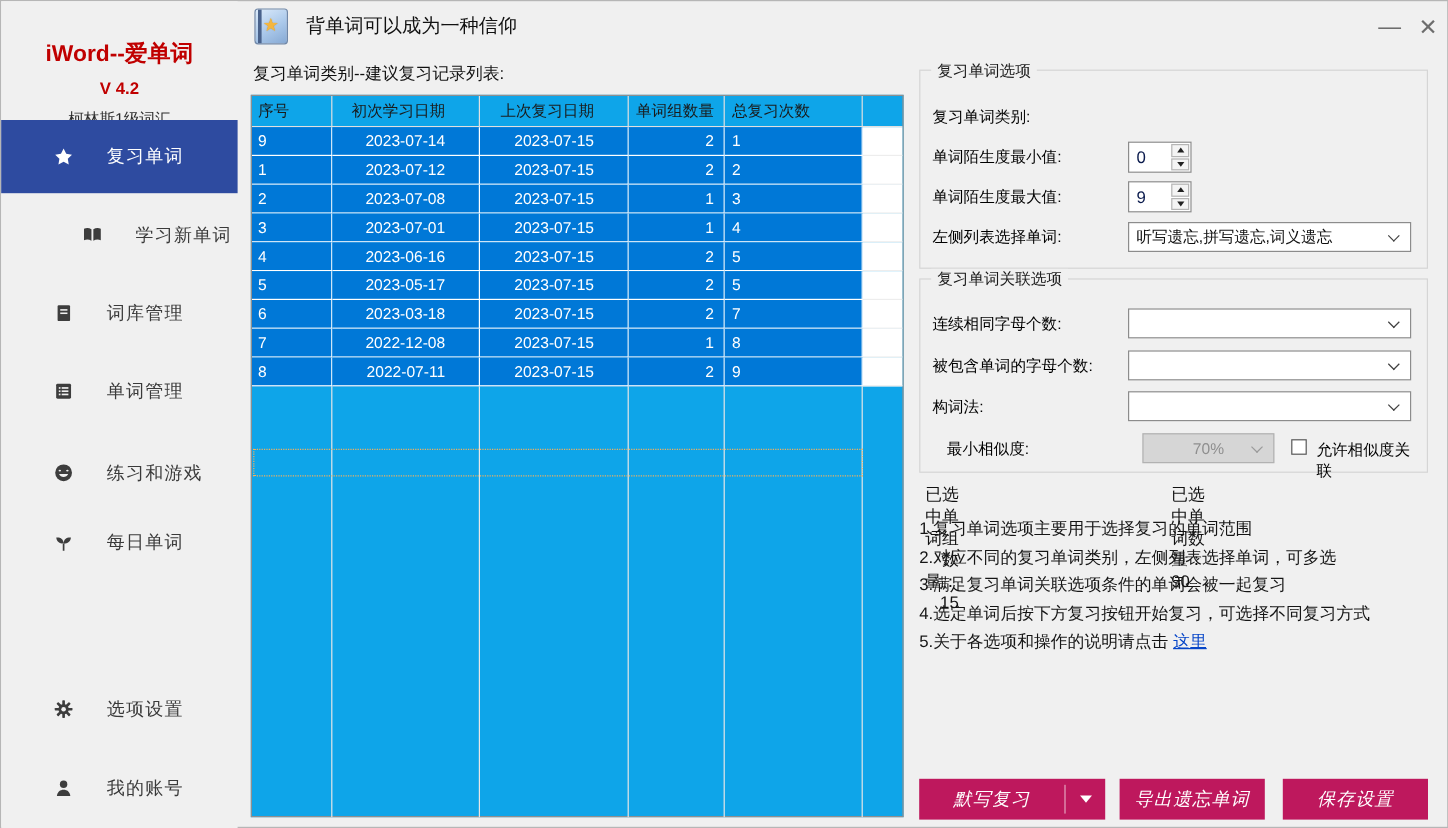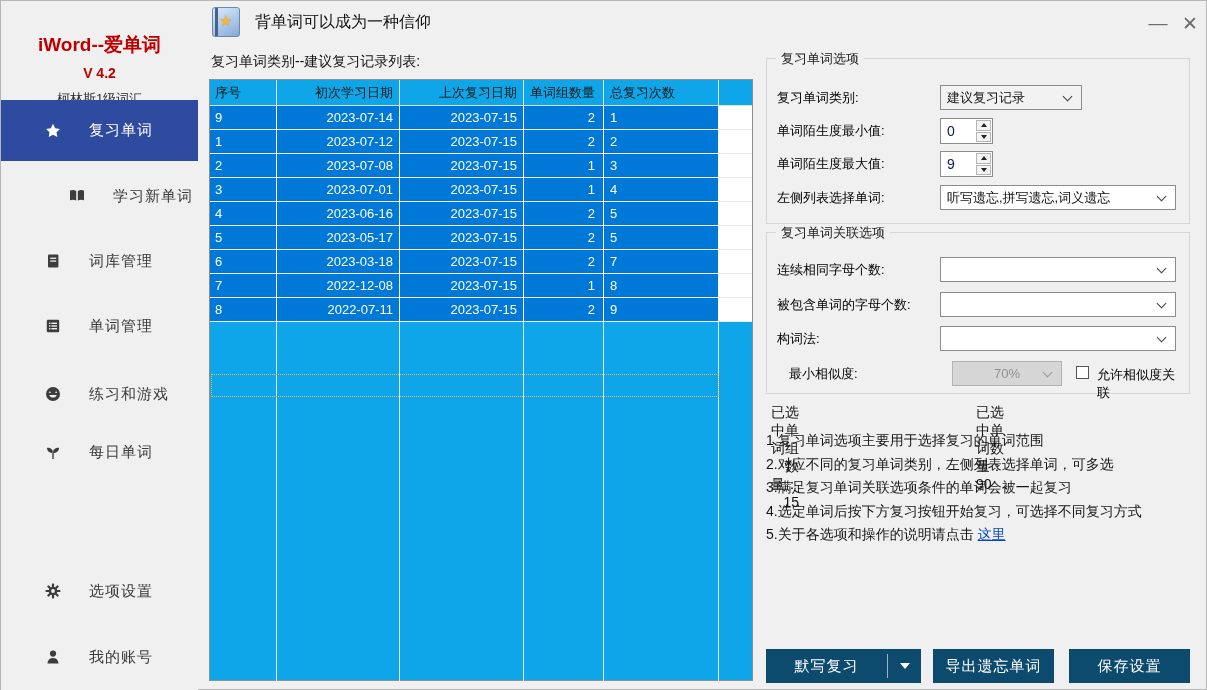--- a/index.html
+++ b/index.html
@@ -37,21 +37,21 @@
   #list-title { position:absolute; left:210px; top:52px; font-size:14px; color:#111; }
   #grid { position:absolute; left:208px; top:78px; width:544px; height:602px; background:#0ea5e9; border:1px solid #8f8f8f; }
   .grid-header { display:grid; grid-template-columns:67px 123px 124px 80px 115px 1fr; height:26px; border-bottom:1px solid #e0e0e0; }
   .grid-header .hc { font-size:13px; color:#1a1a1a; display:flex; align-items:center; border-right:1px solid #e0e0e0; }
   .grid-header .hc:last-child { border-right:none; }
   .grid-row { position:relative; display:grid; grid-template-columns:67px 123px 124px 80px 115px 1fr; height:24px; }
   .grid-row .dc { background:#0078d7; color:#fff; font-size:13px; display:flex; align-items:center;
       border-right:1px solid #fff; border-bottom:1px solid #fff; }
   .grid-row .dc.empty { background:#fff; border-right:none; border-bottom:1px solid #ededed; }
   .al { justify-content:flex-start; padding-left:5px; }
-  .ar { justify-content:flex-end; padding-right:6px; }
+  .ar { justify-content:flex-end; padding-right:28px; }
   .ar3 { justify-content:flex-end; padding-right:8px; }
   .al4 { justify-content:flex-start; padding-left:6px; }
   #focus-rect { position:absolute; left:1px; top:294px; width:508px; height:23px; border:1px dotted #f2b15e; pointer-events:none; }
   #grid-empty { position:relative; height:359px; }
   #grid-empty .vline { position:absolute; top:0; bottom:0; width:1px; background:#e6e6e6; }
 
   
   .groupbox { position:absolute; border:1px solid #d5d5d5; }
   .groupbox .legend { position:absolute; top:-9px; left:9px; background:#f0f0f0; padding:0 5px; font-size:13px; color:#1a1a1a; }
   .fieldrow { position:absolute; left:10px; right:10px; }
@@ -73,22 +73,22 @@
   .spin .sb.down::after { border-top:4px solid #222; }
   .checkbox { position:absolute; width:13px; height:13px; background:#fff; border:1px solid #555; cursor:pointer; }
   .cblabel { position:absolute; font-size:13px; color:#000; }
 
   #stats-line { position:absolute; top:403px; font-size:14px; color:#111; }
   #stats-groups { left:770px;text-align:right; } #stats-words { left:975px; }
   #instructions { position:absolute; left:765px; top:428px; width:432px; font-size:14px; color:#151515; line-height:23.5px; }
   #instructions a { color:#0645c8; text-decoration:underline; cursor:pointer; }
 
   
-  .btn { position:absolute; top:648px; height:34px; background:#0c4a6e; color:#fff; font-size:15px;
-      display:flex; align-items:center; justify-content:center; cursor:pointer; letter-spacing:1px; }
+  .btn { position:absolute; top:648px; height:34px; background:#be185d; color:#fff; font-size:15px;
+      display:flex; align-items:center; justify-content:center; cursor:pointer; letter-spacing:1px;font-style:italic; }
   #btn-review { left:765px; width:155px; justify-content:flex-start; }
   #btn-review .btxt { width:121px; text-align:center; }
   #btn-review .bsep { width:1px; height:24px; background:rgba(255,255,255,.6); }
   #btn-review .barrow { width:33px; display:flex; align-items:center; justify-content:center; }
   #btn-review .barrow::after { content:""; border-left:5px solid transparent; border-right:5px solid transparent; border-top:6px solid #fff; }
   #btn-export { left:932px; width:121px; }
   #btn-save { left:1068px; width:121px; }
 </style>
 </head>
 <body>
@@ -288,24 +288,20 @@
         <div class="vline" style="left: 393px;"></div>
         <div class="vline" style="left: 508px;"></div>
       </div>
     <div id="focus-rect"></div>
   </div>
 
   <div class="groupbox" style="left:765px; top:57px; width:424px; height:166px;">
     <span class="legend">复习单词选项</span>
     <div class="fieldrow" style="top:26px; height:25px;">
       <span class="flabel">复习单词类别:</span>
-      <div class="combo gray" style="left:163px; width:142px;">
-        <span class="ctext">建议复习记录</span>
-        <span class="chev"></span>
-      </div>
     </div>
     <div class="fieldrow" style="top:59px; height:26px;">
       <span class="flabel">单词陌生度最小值:</span>
       <div class="spin" style="left:163px;">
         <span class="sval">0</span>
         <span class="sbtns">
             <span class="sb up"></span>
             <span class="sb down"></span>
           </span>
       </div>

